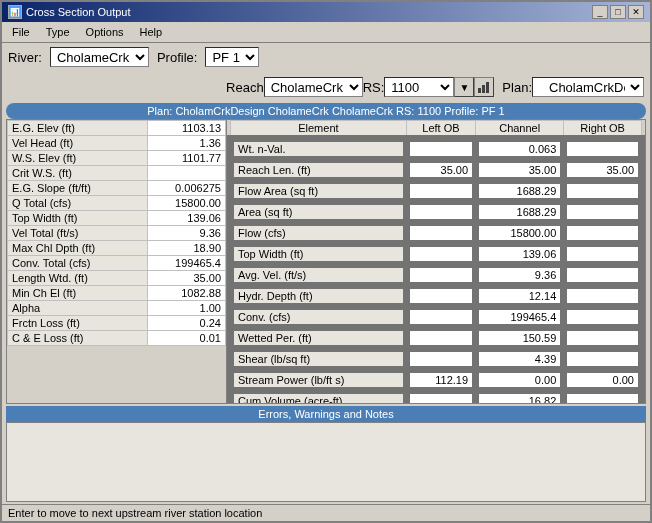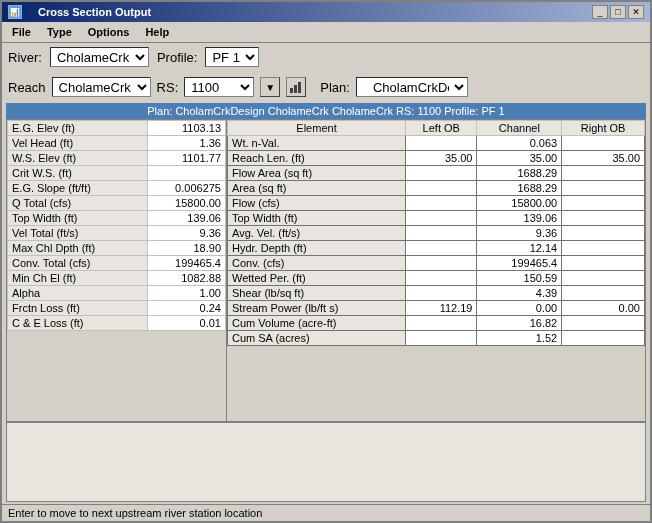--- a/index.html
+++ b/index.html
@@ -39,22 +39,21 @@
       height: 14px;
       background: #4a9eff;
       border: 1px solid #aaa;
       display: flex;
       align-items: center;
       justify-content: center;
       font-size: 8px;
     }
     .title-text {
       font-size: 11px;
-      font-weight: bold;
-      margin-left: 12px;
+      font-weight: normal;
     }
     .title-buttons {
       display: flex;
       gap: 2px;
     }
     .title-btn {
       width: 16px;
       height: 14px;
       background: #d4d0c8;
       border: 1px solid #808080;
@@ -71,21 +70,20 @@
       display: flex;
       padding: 2px 4px;
       gap: 4px;
       border-bottom: 1px solid #808080;
       flex-shrink: 0;
     }
     .menu-item {
       padding: 2px 6px;
       cursor: pointer;
       font-size: 11px;
-      font-weight: bold;
     }
     .toolbar {
       padding: 4px 6px;
       display: flex;
       align-items: center;
       gap: 8px;
       flex-shrink: 0;
     }
     .toolbar label {
       font-size: 13px;
@@ -118,20 +116,21 @@
       padding: 2px 4px;
       overflow: hidden;
     }
     .info-bar {
       background: #4a7eb5;
       color: white;
       text-align: center;
       padding: 2px 0;
       font-size: 11px;
       flex-shrink: 0;
+      border-radius: 8px;
     }
     .data-section {
       display: flex;
       flex: 1;
       border: 1px solid #808080;
       overflow: hidden;
     }
     .left-panel {
       width: 220px;
       border-right: 1px solid #808080;
@@ -167,21 +166,21 @@
       background: #e8e4de;
       border: 1px solid #c0c0c0;
       padding: 1px 4px;
       text-align: center;
       font-weight: normal;
     }
     .right-panel table th:first-child {
       text-align: center;
     }
     .right-panel table td {
-      border: 1px solid #737373;
+      border: 7px solid #737373;
       padding: 1px 4px;
       background: white;
       text-align: right;
     }
     .right-panel table td:first-child {
       background: #e8e4de;
       text-align: left;
     }
     .errors-bar {
       background: #4a7eb5;
@@ -201,22 +200,23 @@
     .status-bar {
       background: #d4d0c8;
       border-top: 1px solid #808080;
       padding: 2px 6px;
       font-size: 11px;
       flex-shrink: 0;
     }
     .toolbar-row2 {
       display: flex;
       align-items: center;
-      gap: 6px;
+      gap: 0;
       margin-top: 2px;
+      justify-content: flex-end;
     }
   </style>
 </head>
 <body>
 
 <div class="window">
 
   <div class="title-bar">
     <div class="title-bar-left">
       <div class="title-icon">📊</div>
@@ -313,20 +313,24 @@
               </tr>
               <tr>
                 <td>Max Chl Dpth (ft)</td>
                 <td>18.90</td>
               </tr>
               <tr>
                 <td>Conv. Total (cfs)</td>
                 <td>199465.4</td>
               </tr>
               <tr>
+                <td>Length Wtd. (ft)</td>
+                <td>35.00</td>
+              </tr>
+              <tr>
                 <td>Min Ch El (ft)</td>
                 <td>1082.88</td>
               </tr>
               <tr>
                 <td>Alpha</td>
                 <td>1.00</td>
               </tr>
               <tr>
                 <td>Frctn Loss (ft)</td>
                 <td>0.24</td>
@@ -432,18 +436,19 @@
                 <td>Cum SA (acres)</td>
                 <td></td>
                 <td>1.52</td>
                 <td></td>
               </tr>
             </tbody>
         </table>
       </div>
     </div>
 
+    <div class="errors-bar">Errors, Warnings and Notes</div>
 
     <div class="errors-area"></div>
   </div>
 
   <div class="status-bar">Enter to move to next upstream river station location</div>
 </div>
 
 </body></html>

